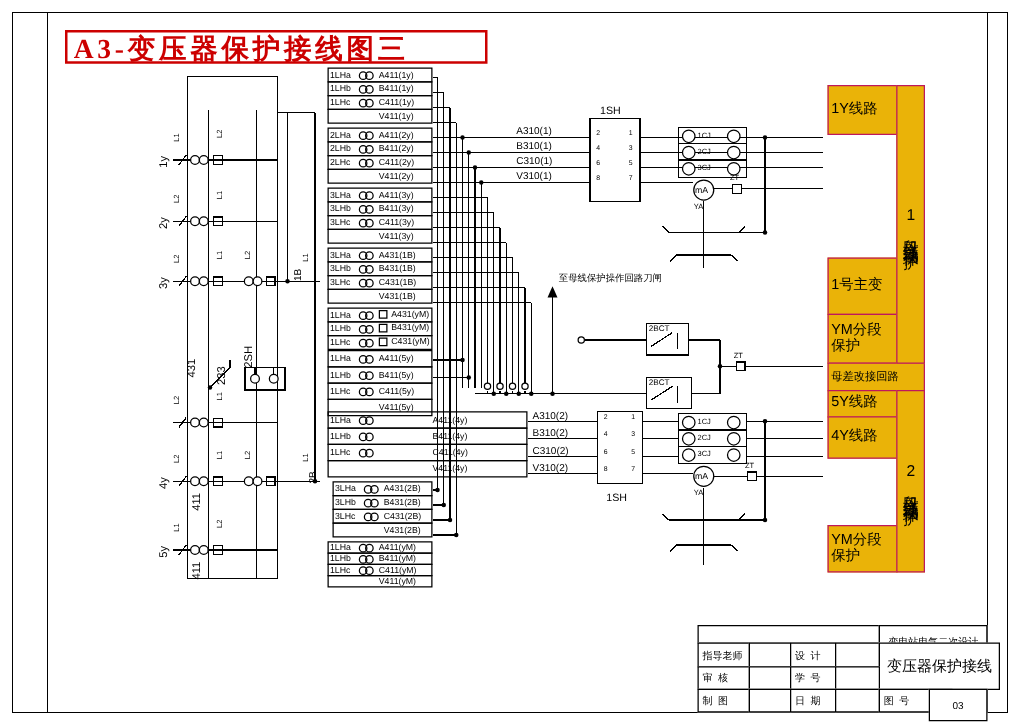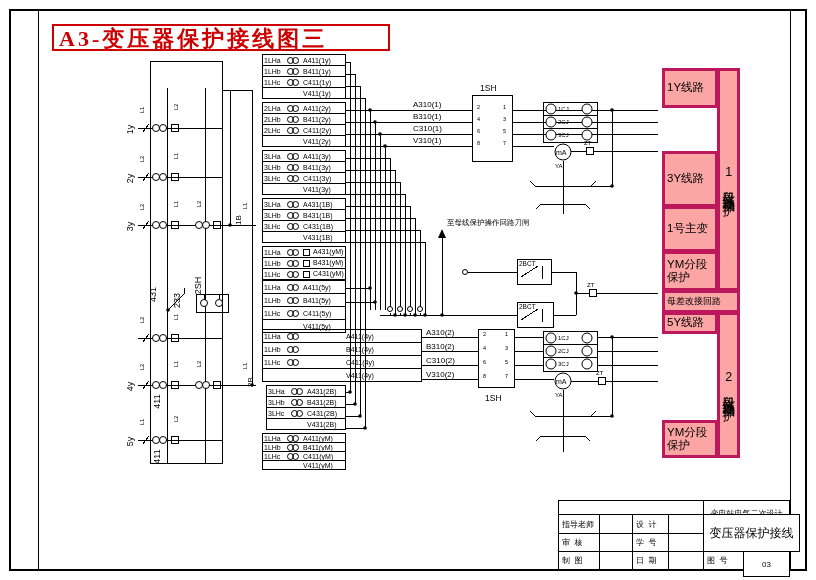--- a/index.html
+++ b/index.html
@@ -25,22 +25,22 @@
   .cl{width:23px;flex:none}
   .wl{margin-left:3px;white-space:nowrap}
   .far .wl{margin-left:46px}
   .cts{position:relative;width:13px;height:8px;display:inline-block;flex:none}
   .cts::before,.cts::after{content:"";position:absolute;top:1px;width:5px;height:5px;border:1px solid #000;border-radius:50%}
   .cts::before{left:0}.cts::after{left:5px}
   .cts.hid{visibility:hidden}
   .g5 .wl::before{content:"";display:inline-block;width:5px;height:5px;border:1px solid #000;margin-right:3px;vertical-align:middle}
   
   #rp{position:absolute;left:662px;top:68px;width:78px;height:390px;z-index:2}
-  .rpc{position:absolute;border:3px solid #be185d;box-sizing:border-box;display:flex;align-items:center;
-       padding:1px 2px;font-size:11.5px;line-height:1.15;background:#fca5a5}
+  .rpc{position:absolute;border:1px solid #be185d;box-sizing:border-box;display:flex;align-items:center;
+       padding:1px 2px;font-size:11.5px;line-height:1.15;background:#eab308}
   .rpv{writing-mode:vertical-rl;text-orientation:upright;justify-content:center;font-size:12.5px;letter-spacing:2px;padding:2px 0}
   
   #tb{position:absolute;left:558px;top:500px;width:232px;height:70px;z-index:2}
   .tbc{position:absolute;border:1px solid #000;box-sizing:border-box;display:flex;align-items:center;
        padding:0 3px;font-size:8px;background:#fff;white-space:pre}
   .tbc.c{justify-content:center;padding:12px}
 </style>
 </head>
 <body>
 
@@ -535,25 +535,25 @@
   <span class="lbl f6 rv" style="left:173px;top:314px">L1</span>
   <span class="lbl f6 rv" style="left:139px;top:364px">L2</span>
   <span class="lbl f6 rv" style="left:173px;top:361px">L1</span>
   <span class="lbl f6 rv" style="left:196px;top:361px">L2</span>
   <span class="lbl f6 rv" style="left:242px;top:363px">L1</span>
   <span class="lbl f6 rv" style="left:139px;top:419px">L1</span>
   <span class="lbl f6 rv" style="left:173px;top:416px">L2</span>
 
   <div id="rp">
     <div class="rpc" style="left:0;top:0;width:56px;height:40px">1Y线路</div>
-    <div class="rpc" style="left:0;top:83px;width:56px;height:56px">3Y线路</div>
     <div class="rpc" style="left:0;top:138px;width:56px;height:46px">1号主变</div>
     <div class="rpc" style="left:0;top:183px;width:56px;height:40px">YM分段保护</div>
     <div class="rpc" style="left:0;top:222px;width:78px;height:23px;font-size:9px">母差改接回路</div>
     <div class="rpc" style="left:0;top:244px;width:56px;height:22px">5Y线路</div>
+    <div class="rpc" style="left:0;top:265px;width:56px;height:34px">4Y线路</div>
     <div class="rpc" style="left:0;top:352px;width:56px;height:38px">YM分段保护</div>
     <div class="rpc rpv" style="left:55px;top:0;width:23px;height:223px">1段母线差动保护</div>
     <div class="rpc rpv" style="left:55px;top:244px;width:23px;height:146px">2段母线差动保护</div>
   </div>
 
   <div id="tb">
     <div class="tbc" style="left:0;top:0;width:146px;height:15px"></div>
     <div class="tbc c" style="left:145px;top:0;width:87px;height:15px">变电站电气二次设计</div>
     <div class="tbc" style="left:0;top:14px;width:42px;height:20px">指导老师</div>
     <div class="tbc" style="left:41px;top:14px;width:34px;height:20px"></div>

